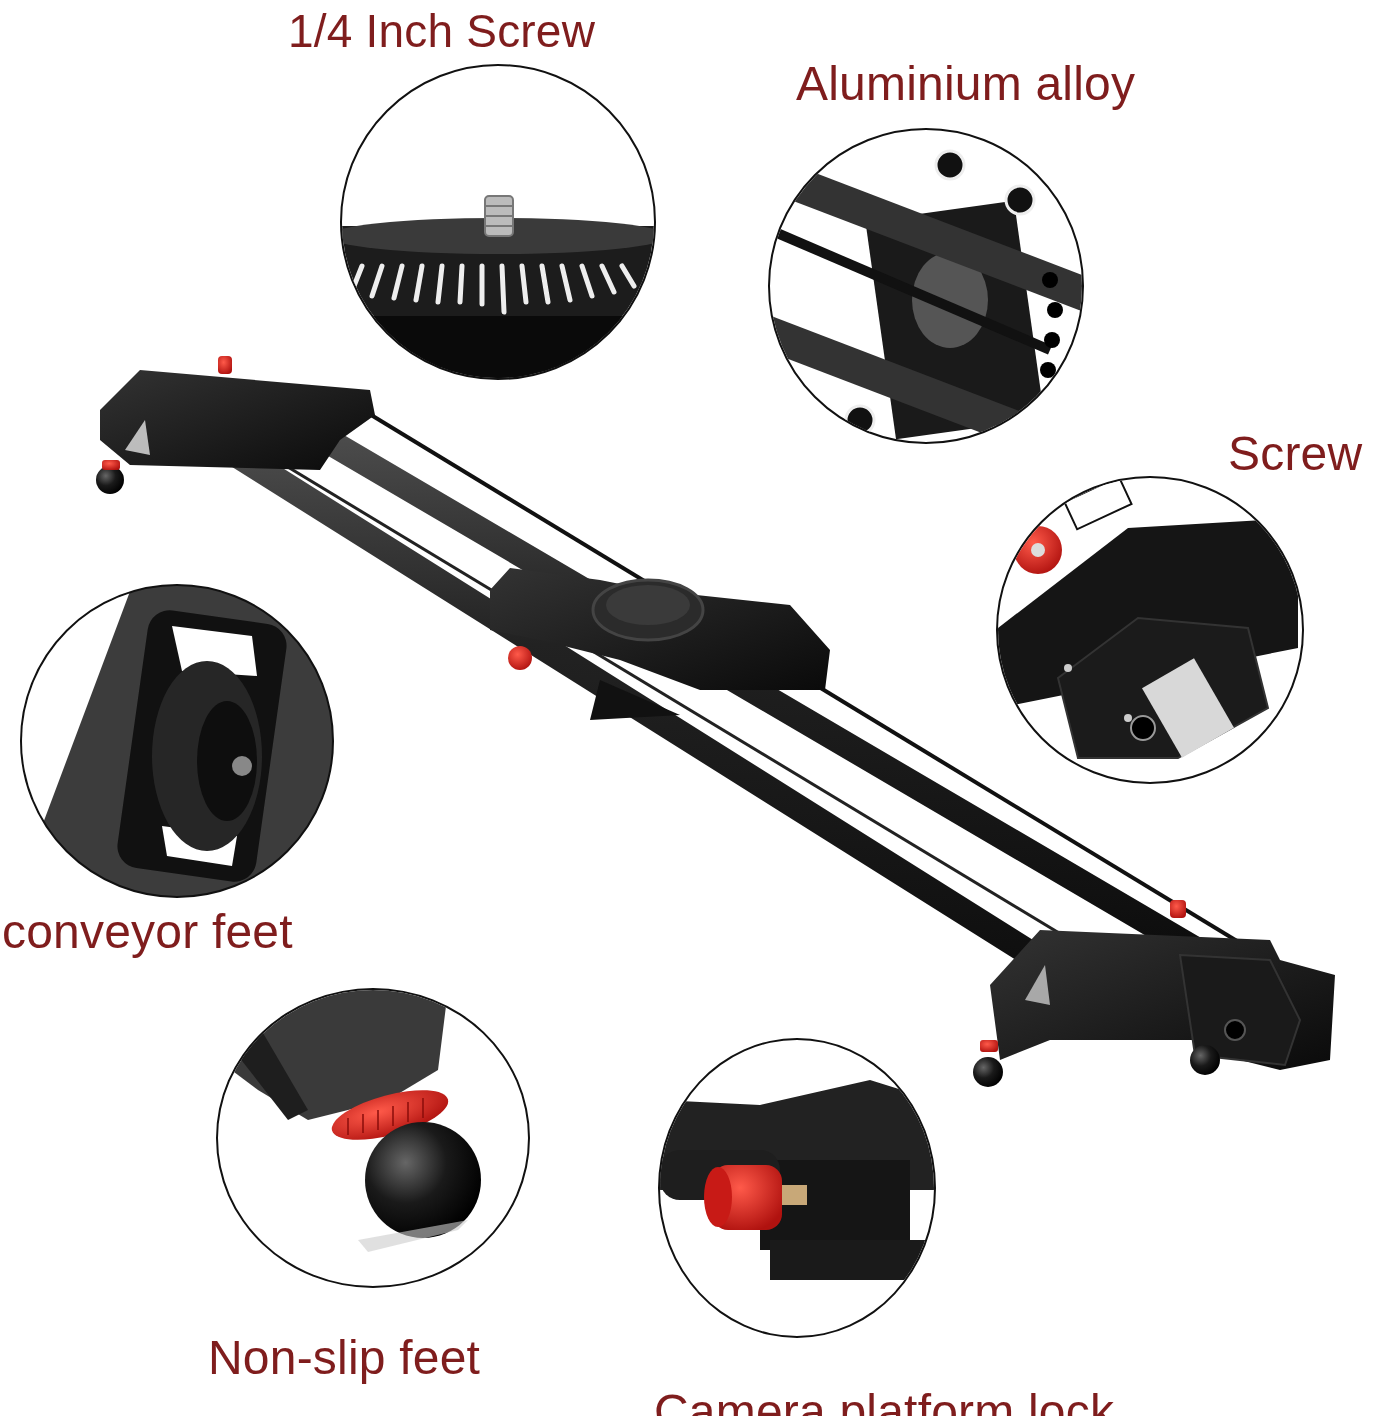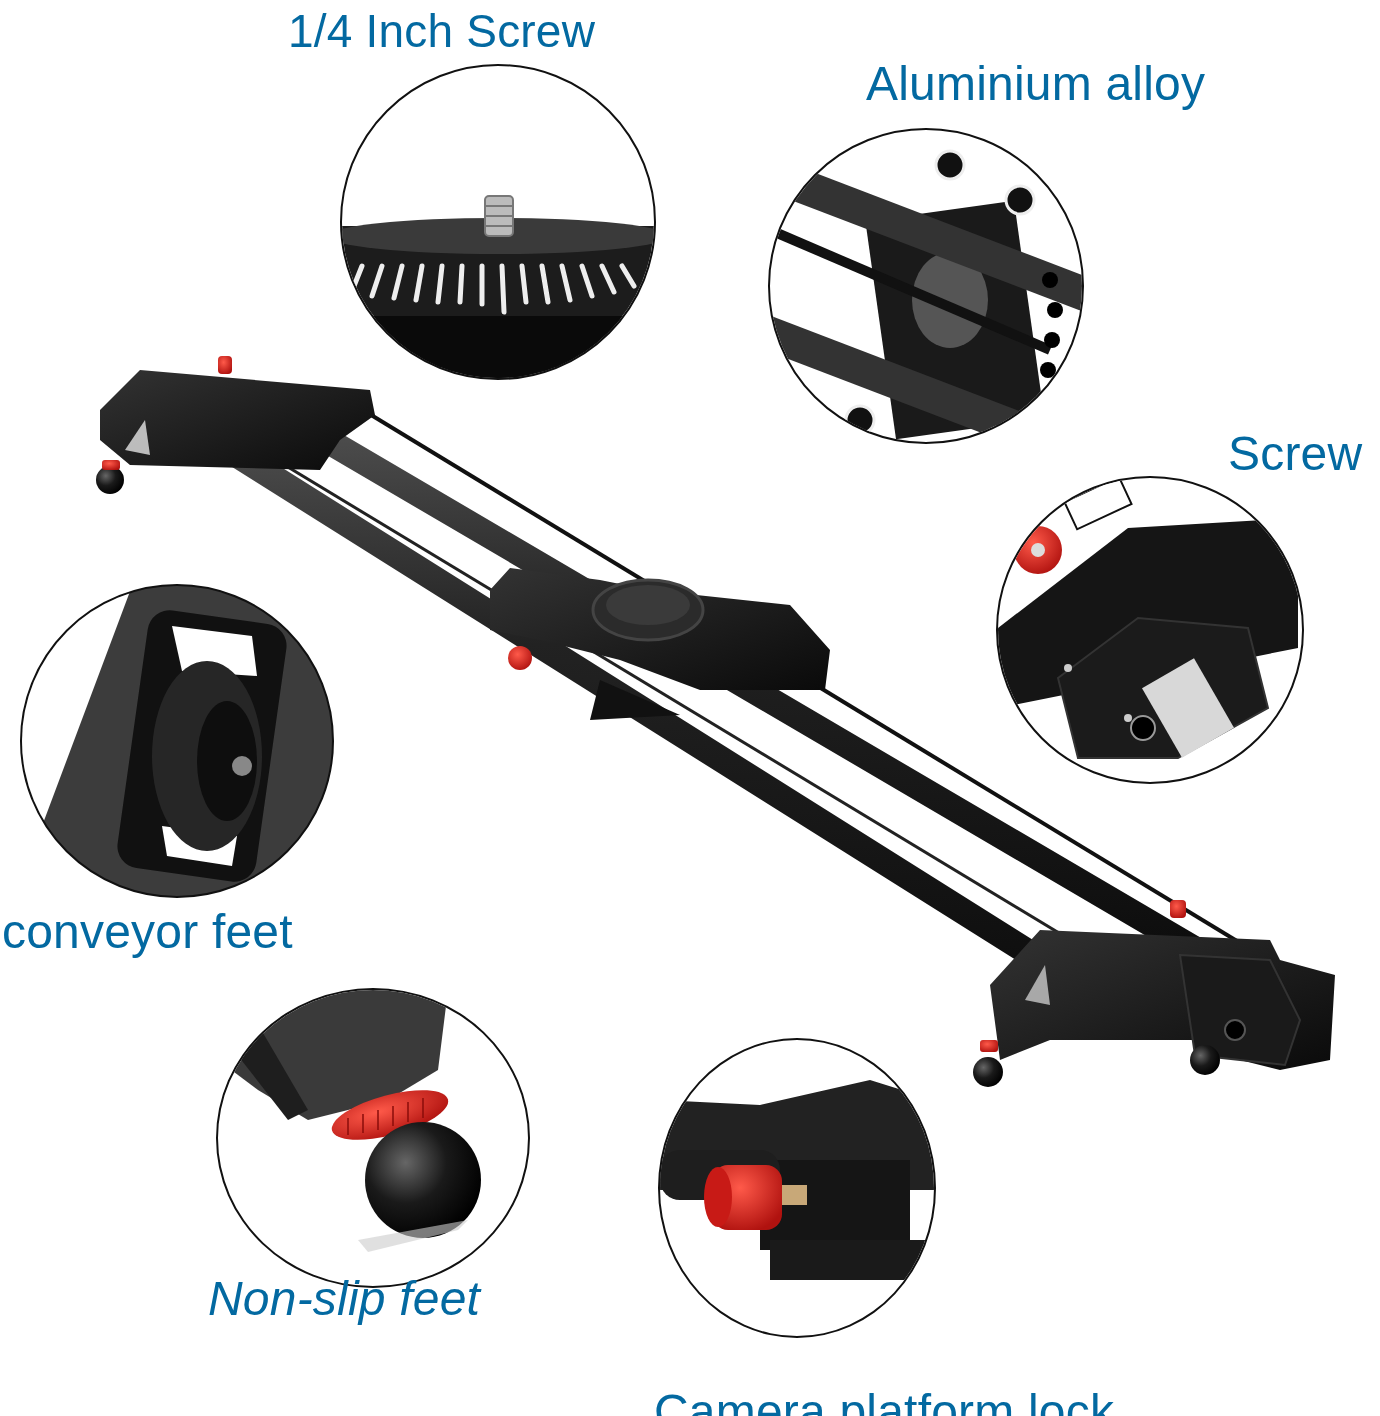--- a/index.html
+++ b/index.html
@@ -1,18 +1,18 @@
 <!DOCTYPE html>
 <html><head>
 <meta charset="utf-8">
 <style>
   html, body { margin: 0; padding: 0; background: #ffffff; }
   body { width: 1380px; height: 1416px; position: relative; overflow: hidden;
          font-family: "Liberation Sans", "DejaVu Sans", sans-serif; color: #111; }
-  .label { position: absolute; white-space: nowrap; color: #0369a1; font-weight: 400; letter-spacing: 0.2px; }
+  .label { position: absolute; white-space: nowrap; color: #7f1d1d; font-weight: 400; letter-spacing: 0.2px; }
   .circle { position: absolute; border-radius: 50%; border: 2px solid #111; overflow: hidden; background: #fff; }
   .circle svg { position: absolute; left: 0; top: 0; width: 100%; height: 100%; }
   #slider-svg { position: absolute; left: 0; top: 0; width: 1380px; height: 1416px; }
 </style>
 </head>
 <body>
 
 <svg id="slider-svg" viewBox="0 0 1380 1416">
   <defs>
     <linearGradient id="railG" x1="0" y1="0" x2="0" y2="1">
@@ -94,21 +94,21 @@
     <rect x="143" y="130" width="28" height="40" rx="4" fill="#bbb" stroke="#777" stroke-width="2"></rect>
     <g stroke="#777" stroke-width="2">
         <line x1="143" y1="140" x2="171" y2="140"></line>
         <line x1="143" y1="150" x2="171" y2="150"></line>
         <line x1="143" y1="160" x2="171" y2="160"></line>
       </g>
     <rect x="0" y="250" width="312" height="62" fill="#0a0a0a"></rect>
   </svg>
 </div>
 
-<div class="label" style="left:866px; top:56px; font-size:48px;">Aluminium alloy</div>
+<div class="label" style="left:796px; top:56px; font-size:48px;">Aluminium alloy</div>
 <div class="circle" style="left:768px; top:128px; width:312px; height:312px;">
   <svg viewBox="0 0 312 312">
     <rect x="110" y="80" width="150" height="220" fill="#1a1a1a" transform="rotate(-8 185 190)"></rect>
     <ellipse cx="180" cy="170" rx="38" ry="48" fill="#555"></ellipse>
     <line x1="-10" y1="40" x2="330" y2="170" stroke="#333" stroke-width="34"></line>
     <line x1="-10" y1="200" x2="330" y2="330" stroke="#333" stroke-width="34"></line>
     <line x1="0" y1="100" x2="280" y2="220" stroke="#111" stroke-width="10"></line>
     <circle cx="180" cy="35" r="14" fill="#111" stroke="#eee" stroke-width="3"></circle>
     <circle cx="250" cy="70" r="14" fill="#111" stroke="#eee" stroke-width="3"></circle>
     <circle cx="90" cy="290" r="14" fill="#111" stroke="#eee" stroke-width="3"></circle>
@@ -159,21 +159,21 @@
         <line x1="145" y1="124" x2="145" y2="143"></line>
         <line x1="160" y1="120" x2="160" y2="140"></line>
         <line x1="175" y1="116" x2="175" y2="136"></line>
         <line x1="190" y1="112" x2="190" y2="132"></line>
         <line x1="205" y1="108" x2="205" y2="128"></line>
     </g>
     <circle cx="205" cy="190" r="58" fill="url(#ballG)"></circle>
     <path d="M140 250 L250 230 L240 240 L150 262 Z" fill="#ccc" opacity="0.6"></path>
   </svg>
 </div>
-<div class="label" style="left:208px; top:1271px; font-size:48px;font-style:italic;">Non-slip feet</div>
+<div class="label" style="left:208px; top:1330px; font-size:48px;">Non-slip feet</div>
 
 <div class="circle" style="left:658px; top:1038px; width:274px; height:296px;">
   <svg viewBox="0 0 274 296">
     <path d="M0 60 L100 65 L210 40 L274 60 L274 150 L0 150 Z" fill="#222"></path>
     <rect x="100" y="120" width="150" height="90" fill="#151515"></rect>
     <rect x="0" y="110" width="120" height="50" rx="20" fill="#1e1e1e"></rect>
     <rect x="110" y="200" width="160" height="40" fill="#1a1a1a"></rect>
     <rect x="52" y="125" width="70" height="65" rx="16" fill="url(#redG)"></rect>
     <ellipse cx="58" cy="157" rx="14" ry="30" fill="#c81a16"></ellipse>
     <rect x="122" y="145" width="25" height="20" fill="#c8a878"></rect>

